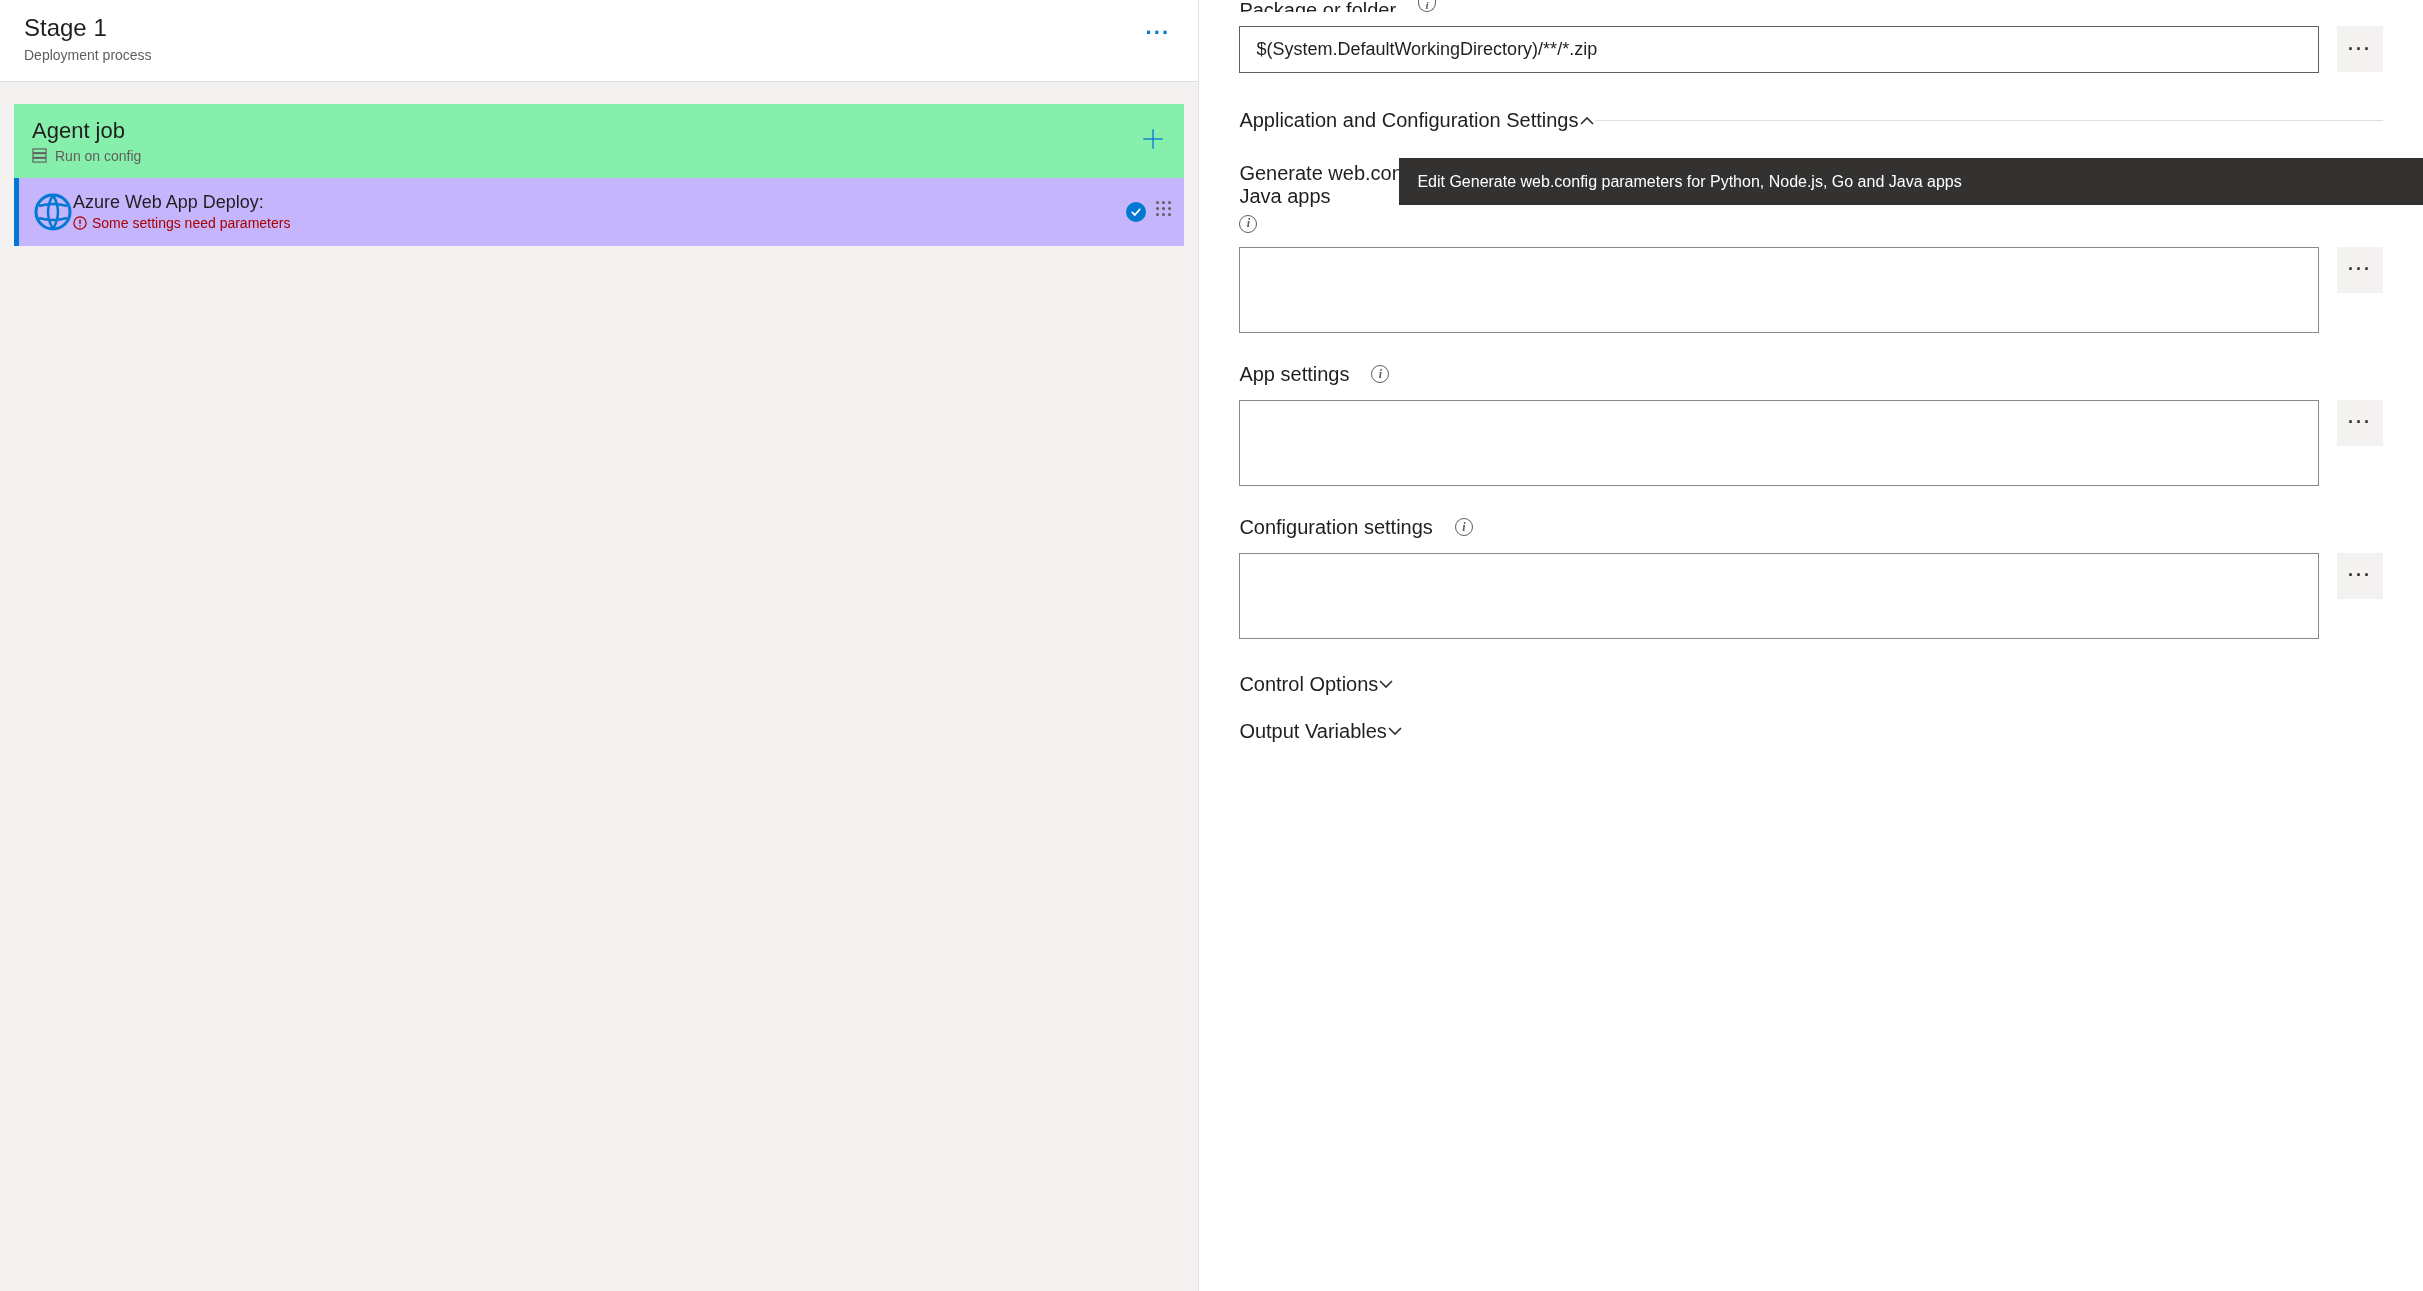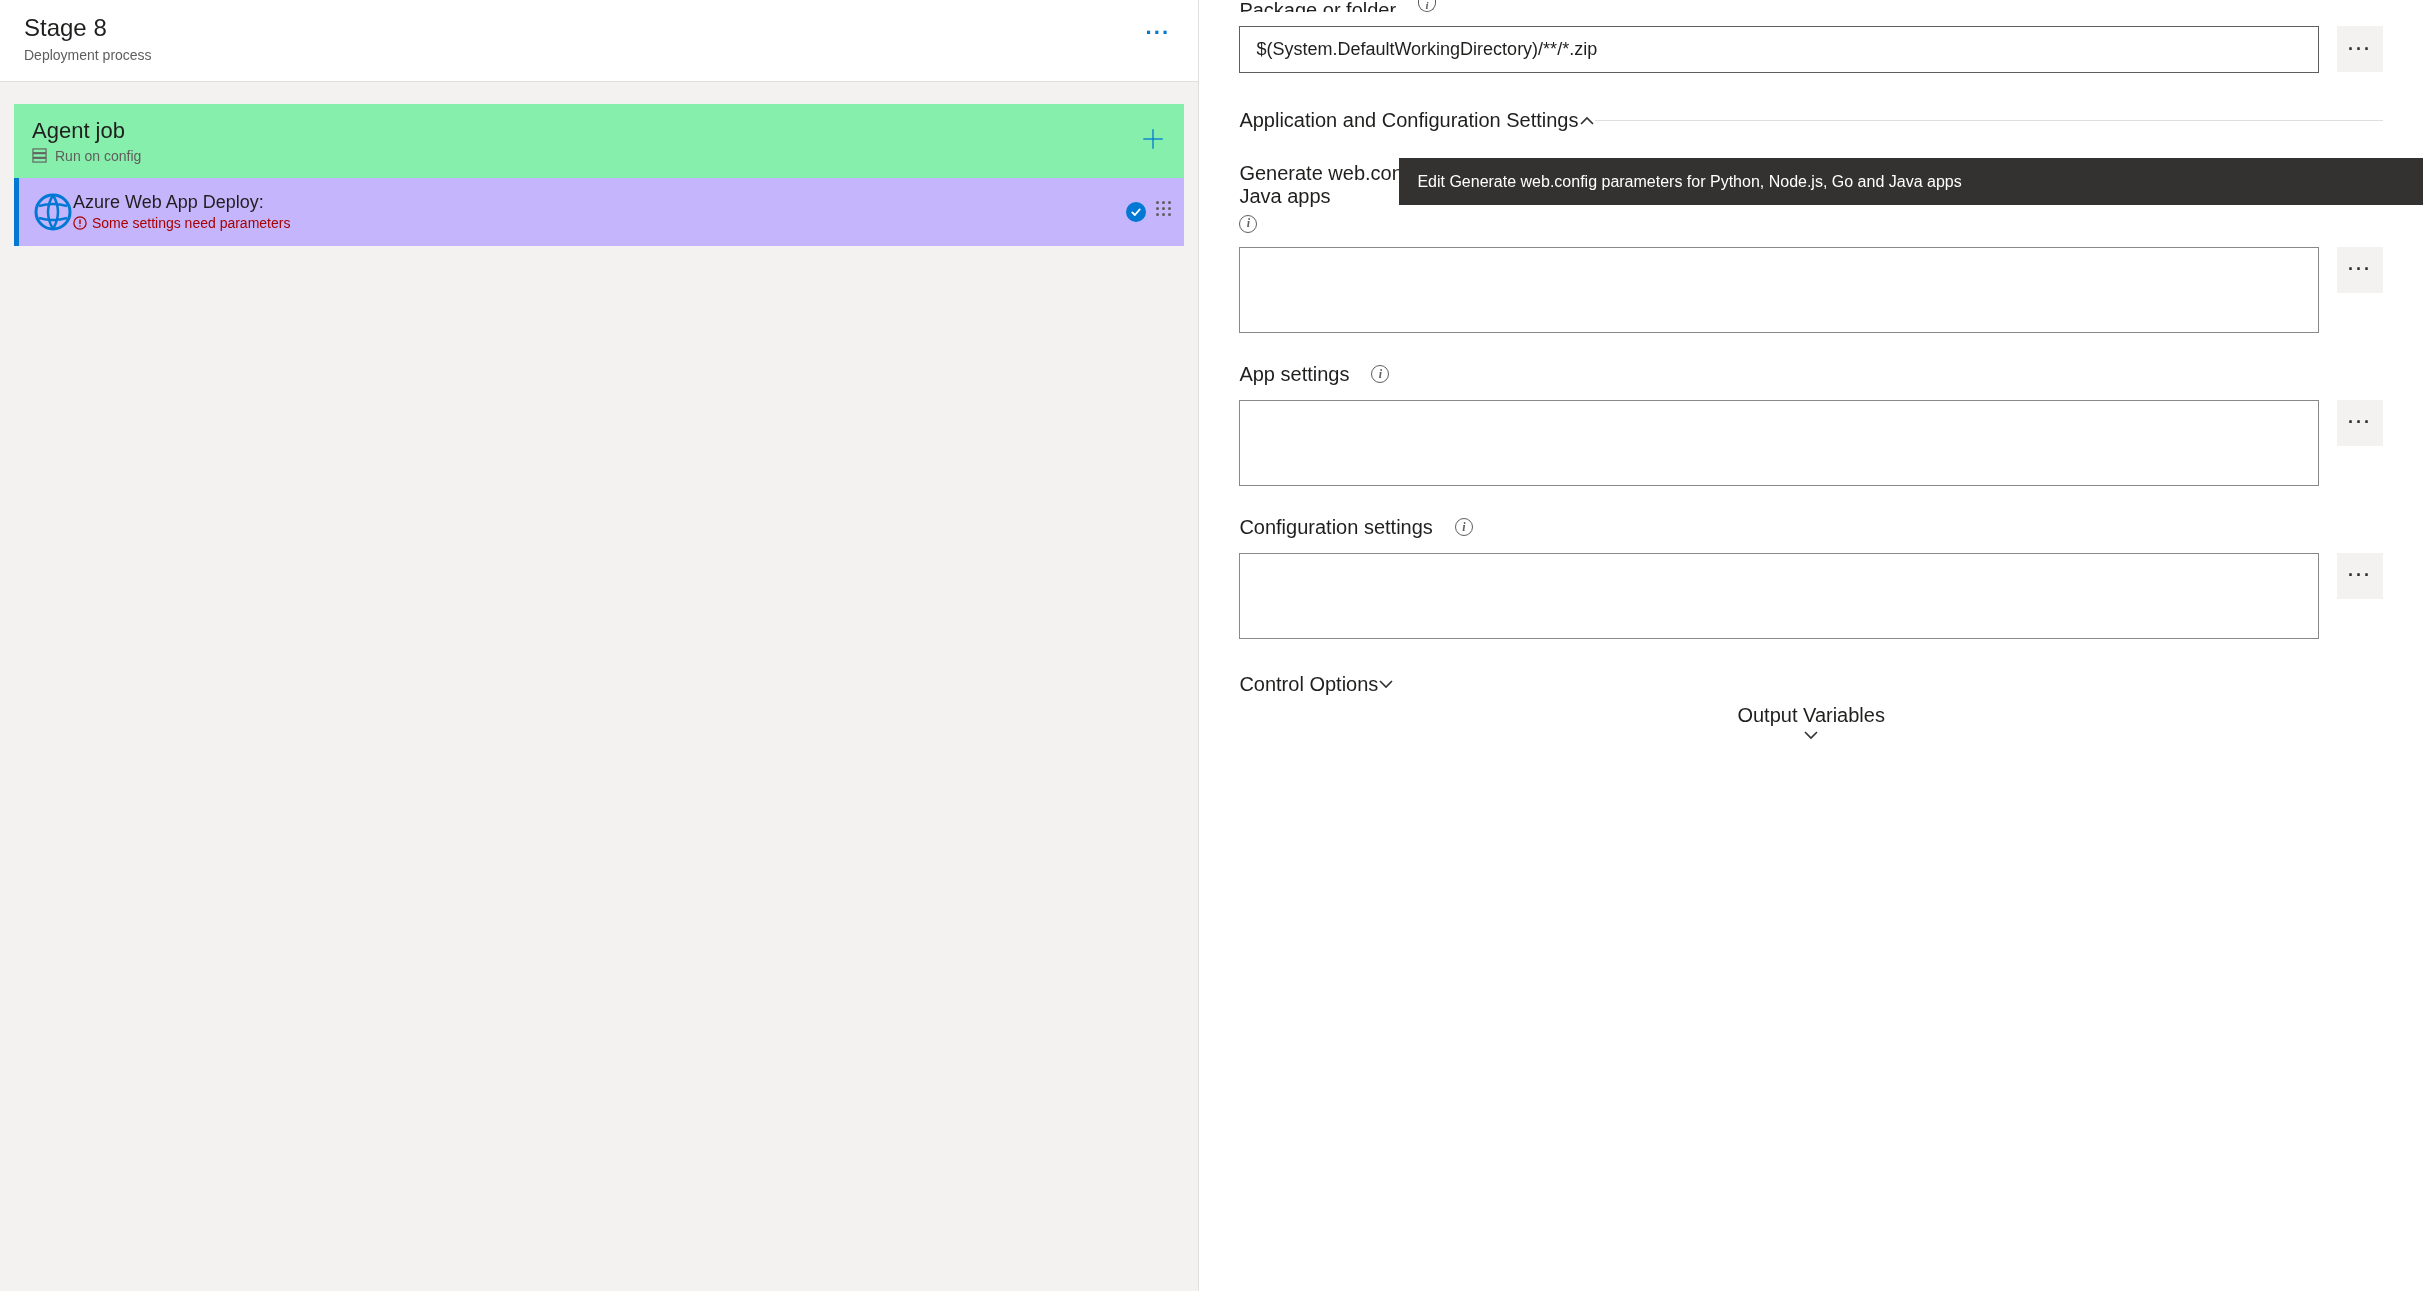--- a/index.html
+++ b/index.html
@@ -251,21 +251,21 @@
 </style>
 </head>
 <body>
 
 <div class="app">
 
   <div class="left-panel">
 
     <div class="stage-header">
       <div>
-        <div class="stage-title">Stage 8</div>
+        <div class="stage-title">Stage 1</div>
         <div class="stage-subtitle">Deployment process</div>
       </div>
       <div class="ellipsis-btn">···</div>
     </div>
 
     <div class="agent-job">
       <div>
         <div class="agent-job-title">Agent job</div>
         <div class="agent-job-sub">
           <svg width="15" height="15" viewBox="0 0 16 16">
@@ -374,21 +374,21 @@
       <div class="btn-box">···</div>
     </div>
 
     <div class="section-header" style="margin-top:34px;">
       <span>Control Options</span>
       <svg class="chevron" width="16" height="16" viewBox="0 0 16 16">
           <path d="M2 5 L8 11 L14 5" fill="none" stroke="#323130" stroke-width="1.6"></path>
         </svg>
     </div>
 
-    <div class="section-header" style="margin-top:8px;flex-direction:column;">
+    <div class="section-header" style="margin-top:24px;">
       <span>Output Variables</span>
       <svg class="chevron" width="16" height="16" viewBox="0 0 16 16">
           <path d="M2 5 L8 11 L14 5" fill="none" stroke="#323130" stroke-width="1.6"></path>
         </svg>
     </div>
 
   </div>
 
 </div>
 

